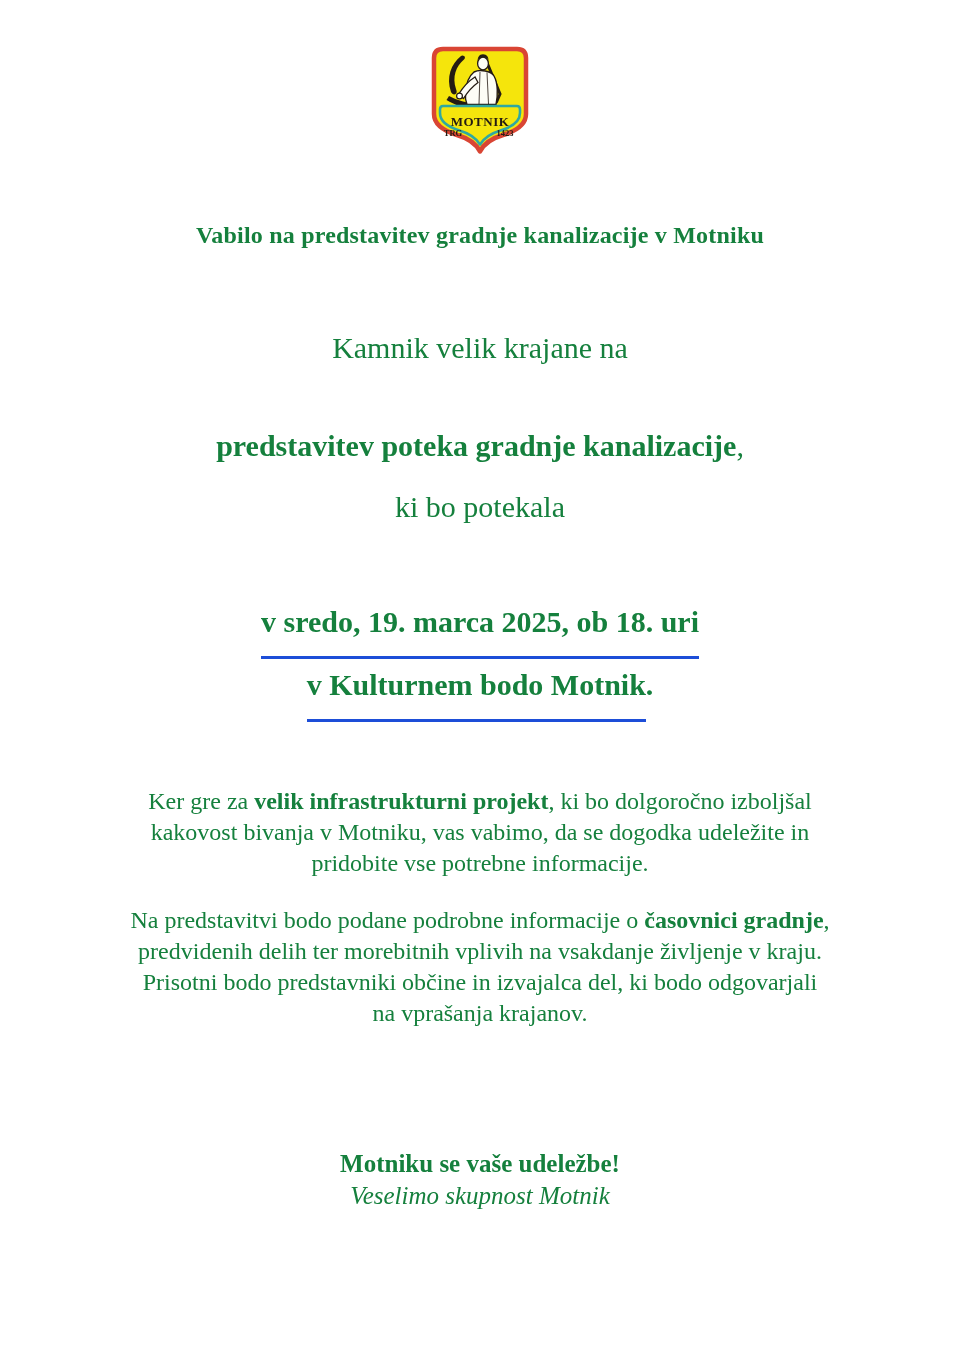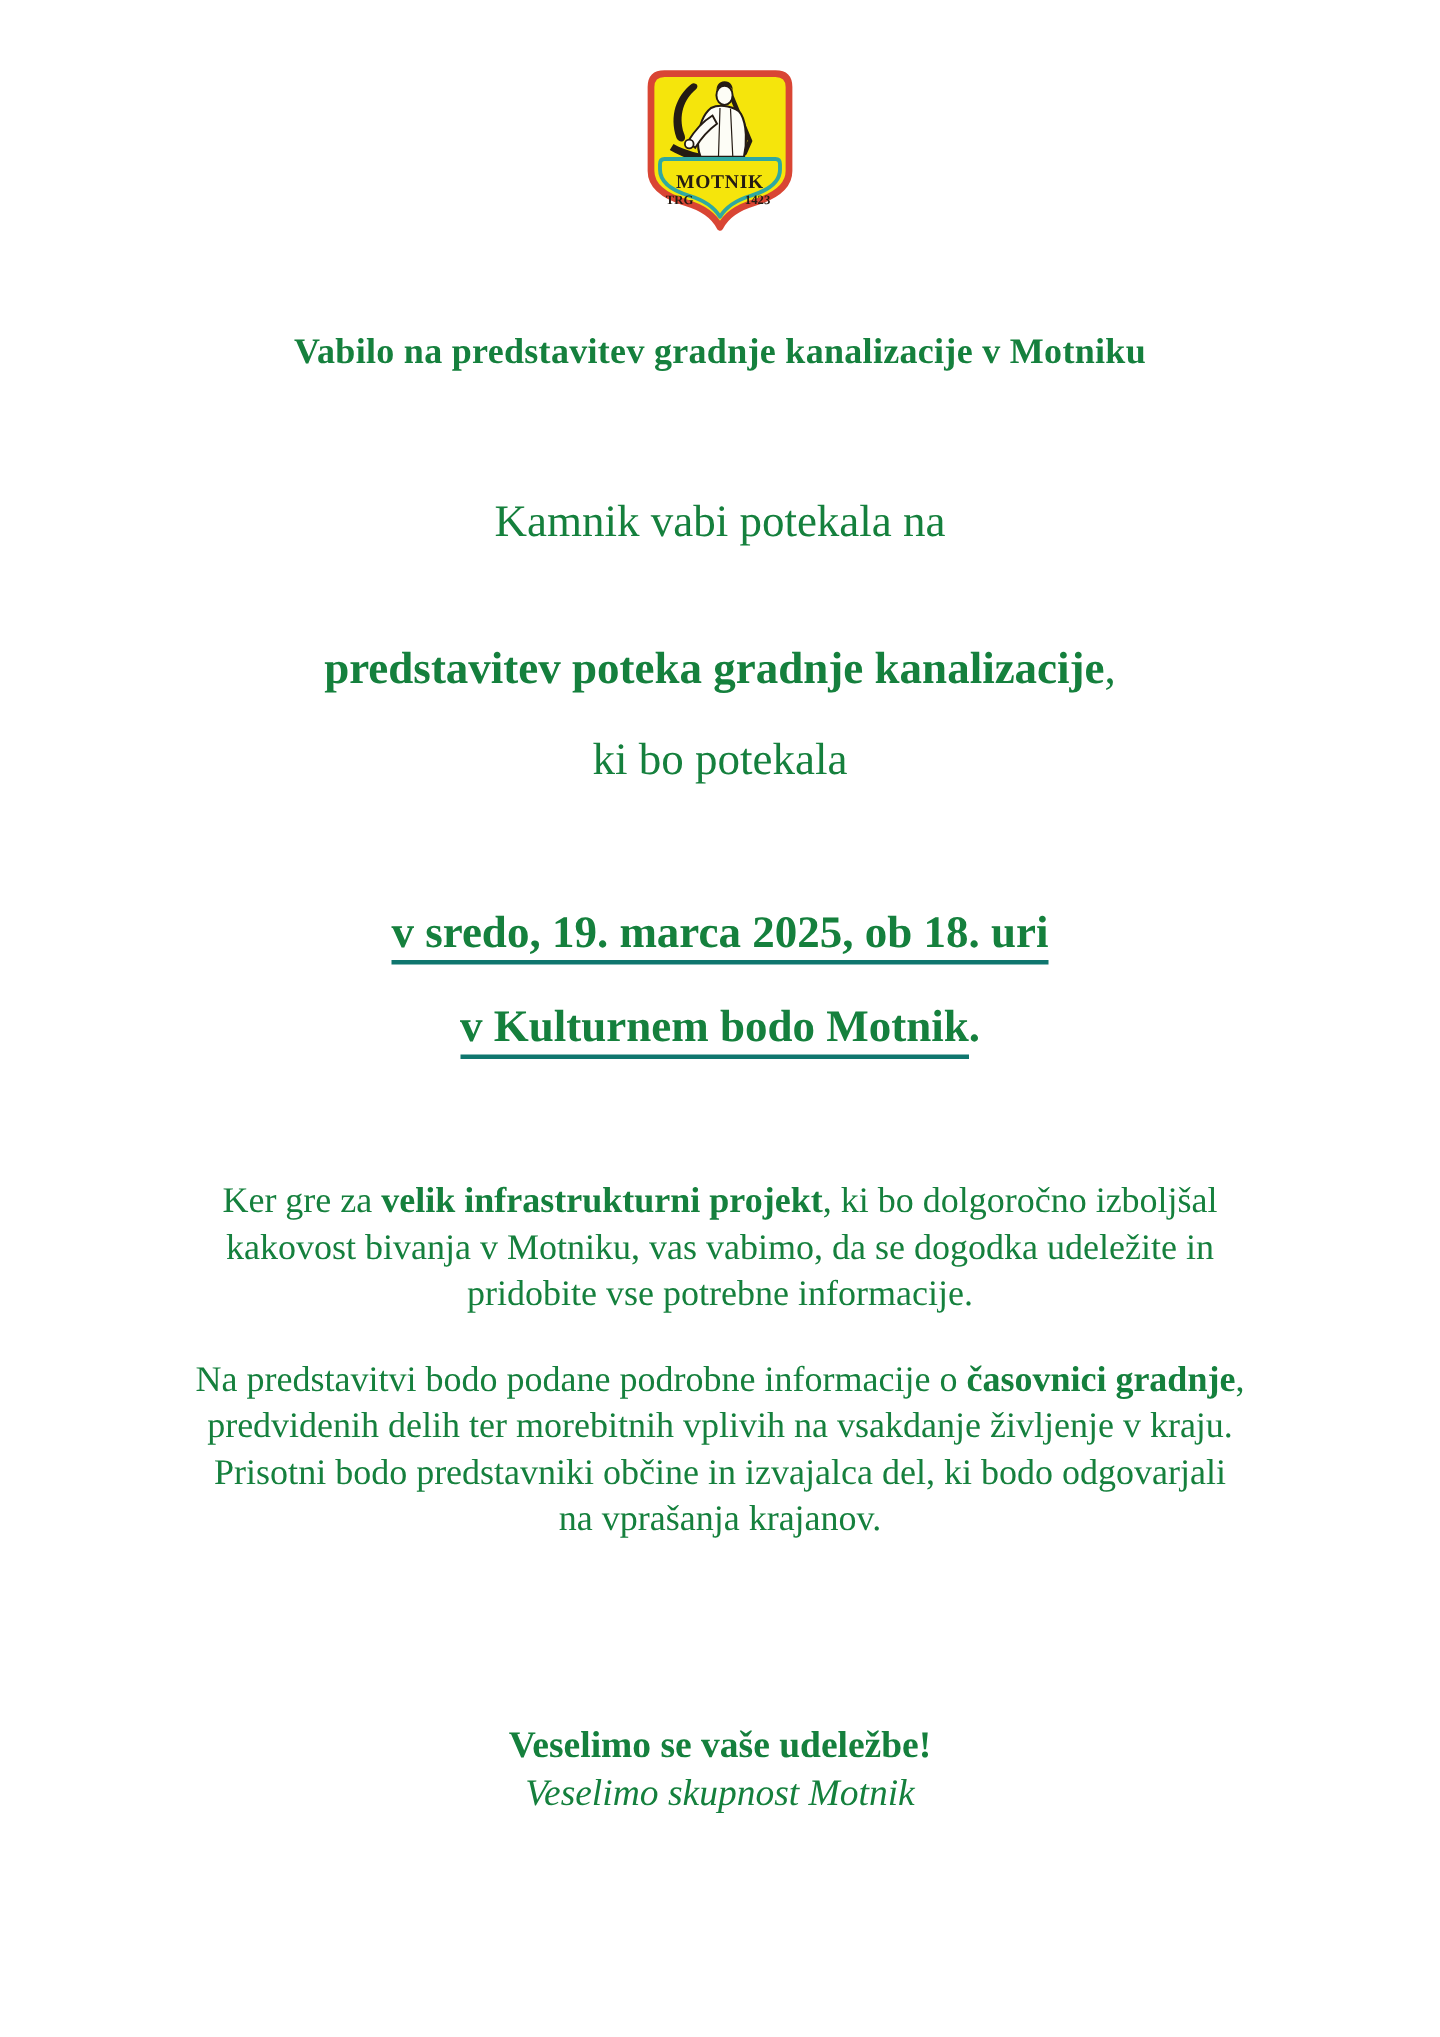--- a/index.html
+++ b/index.html
@@ -52,22 +52,22 @@
     top: 605px;
     font-size: 30px;
     font-weight: bold;
   }
   .location-line {
     top: 668px;
     font-size: 30px;
     font-weight: bold;
   }
   .uline {
-    border-bottom: 3px solid #0f766e;
-    padding-bottom: 2px;
+    border-bottom: 3px solid #1d4ed8;
+    padding-bottom: 18px;
   }
   .body-block {
     position: absolute;
     top: 786px;
     left: 130px;
     width: 700px;
     font-size: 24px;
     line-height: 31px;
     text-align: center;
   }
@@ -113,21 +113,21 @@
 
       <text x="50" y="79.5" text-anchor="middle" font-family="Liberation Serif, DejaVu Serif, serif" font-size="13" font-weight="bold" fill="#241b13" letter-spacing="0.5">MOTNIK</text>
       <text x="23" y="90" text-anchor="middle" font-family="Liberation Serif, DejaVu Serif, serif" font-size="8.5" font-weight="bold" fill="#241b13">TRG</text>
       <text x="75" y="90" text-anchor="middle" font-family="Liberation Serif, DejaVu Serif, serif" font-size="8.5" font-weight="bold" fill="#241b13">1423</text>
     </svg>
   </div>
 
   <div class="center-block doc-title">Vabilo na predstavitev gradnje kanalizacije v Motniku</div>
 
   <div class="center-block intro-lines">
-    <div>Kamnik vabi potekala na</div>
+    <div>Kamnik velik krajane na</div>
   </div>
 
   <div class="center-block emphasis-line">
     <span class="b">predstavitev poteka gradnje kanalizacije</span><span>,</span>
   </div>
 
   <div class="center-block plain-line">ki bo potekala</div>
 
   <div class="center-block date-line">
     <span class="uline">v sredo, 19. marca 2025, ob 18. uri</span>
@@ -140,17 +140,17 @@
   <div class="body-block">
     <p>
       <span>Ker gre za </span><strong>velik infrastrukturni projekt</strong><span>, ki bo dolgoročno izboljšal kakovost bivanja v Motniku, vas vabimo, da se dogodka udeležite in pridobite vse potrebne informacije.</span>
     </p>
     <p>
       <span>Na predstavitvi bodo podane podrobne informacije o </span><strong>časovnici gradnje</strong><span>, predvidenih delih ter morebitnih vplivih na vsakdanje življenje v kraju. Prisotni bodo predstavniki občine in izvajalca del, ki bodo odgovarjali na vprašanja krajanov.</span>
     </p>
   </div>
 
   <div class="center-block footer-block">
-    <div class="closing">Veselimo se vaše udeležbe!</div>
+    <div class="closing">Motniku se vaše udeležbe!</div>
     <div class="signature">Veselimo skupnost Motnik</div>
   </div>
 
 </div>
 
 </body></html>

